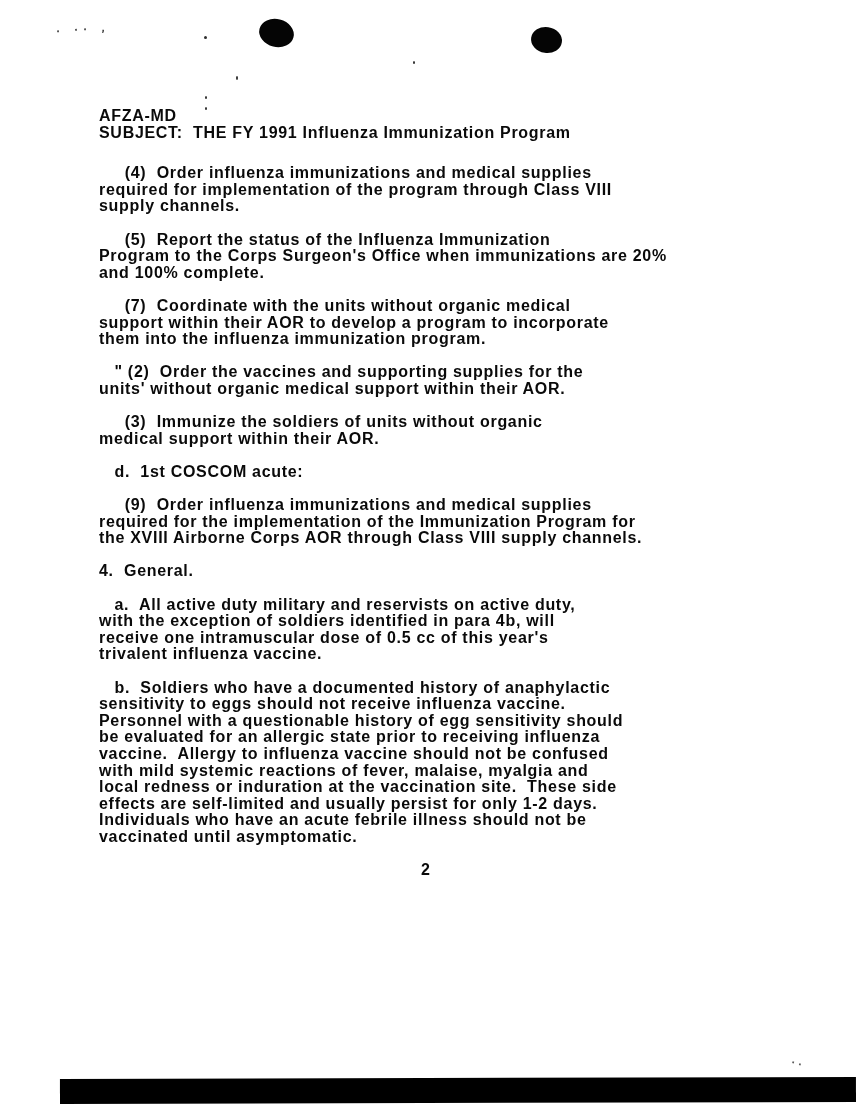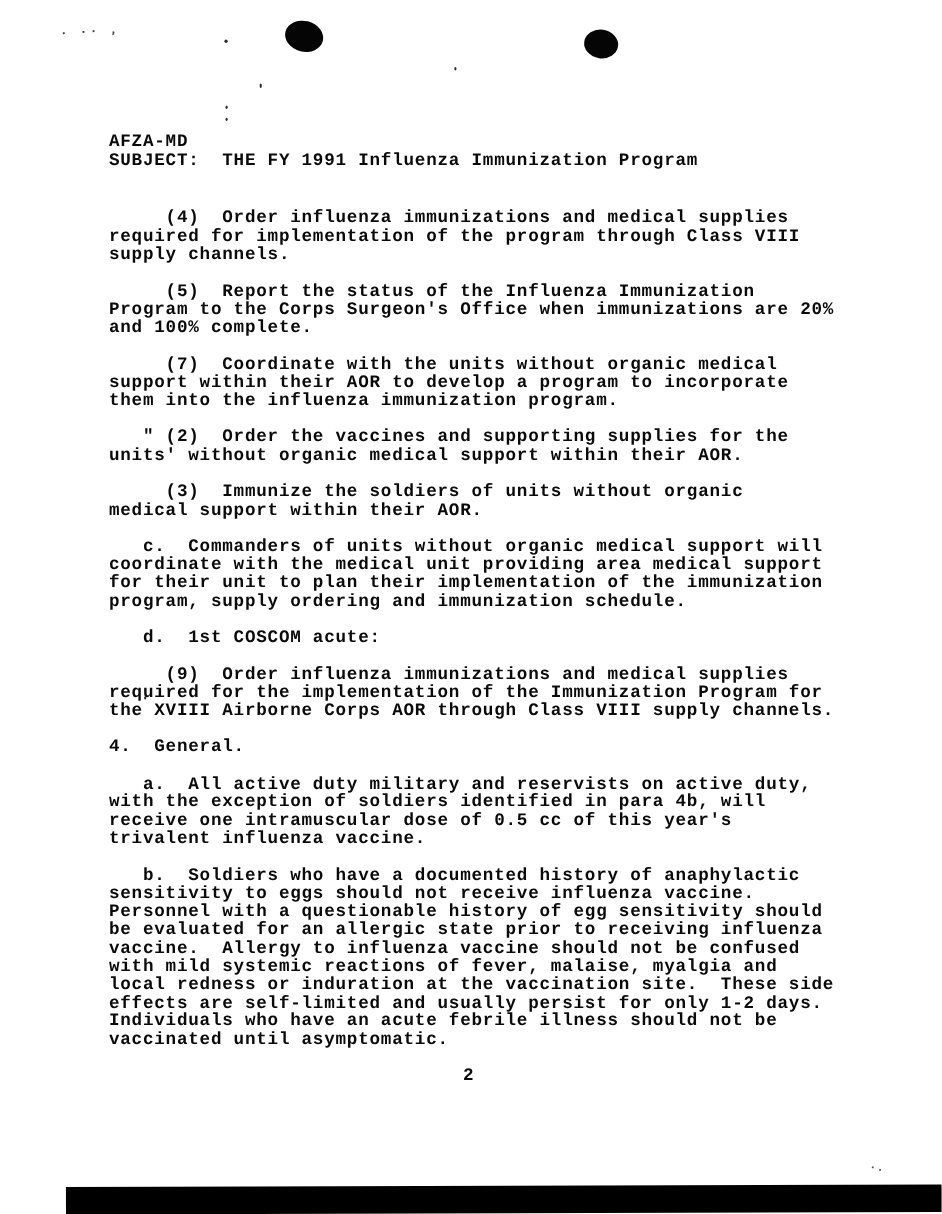--- a/index.html
+++ b/index.html
@@ -16,35 +16,35 @@
   }
   .page {
     position: absolute;
     inset: 0;
     background: #ffffff;
   }
   
   .content {
     position: absolute;
     left: 99px;
-    top: 121px;
+    top: 108px;
     width: 700px;
     color: #0a0a0a;
-    font-family: Liberation Mono, monospace;
+    font-family: Liberation Sans, sans-serif;
     font-size: 16px;
     font-weight: bold;
     line-height: 16.6px;
     letter-spacing: 0.7px;
   }
   .hdr-line {
     white-space: pre;
     margin: 0;
   }
   .hdr-line.subject {
-    margin-bottom: 36px;
+    margin-bottom: 24px;
   }
   .para {
     white-space: pre;
     margin: 0 0 16.6px 0;
   }
   .page-number {
     margin-top: 2px;
     padding-left: 322px;
     white-space: pre;
   }
@@ -140,24 +140,20 @@
     <div class="para">     (5)  Report the status of the Influenza Immunization
 Program to the Corps Surgeon's Office when immunizations are 20%
 and 100% complete.</div>
     <div class="para">     (7)  Coordinate with the units without organic medical
 support within their AOR to develop a program to incorporate
 them into the influenza immunization program.</div>
     <div class="para">   " (2)  Order the vaccines and supporting supplies for the
 units' without organic medical support within their AOR.</div>
     <div class="para">     (3)  Immunize the soldiers of units without organic
 medical support within their AOR.</div>
-    <div class="para">   c.  Commanders of units without organic medical support will
-coordinate with the medical unit providing area medical support
-for their unit to plan their implementation of the immunization
-program, supply ordering and immunization schedule.</div>
     <div class="para">   d.  1st COSCOM acute:</div>
     <div class="para">     (9)  Order influenza immunizations and medical supplies
 required for the implementation of the Immunization Program for
 the XVIII Airborne Corps AOR through Class VIII supply channels.</div>
     <div class="para">4.  General.</div>
     <div class="para">   a.  All active duty military and reservists on active duty,
 with the exception of soldiers identified in para 4b, will
 receive one intramuscular dose of 0.5 cc of this year's
 trivalent influenza vaccine.</div>
     <div class="para">   b.  Soldiers who have a documented history of anaphylactic

